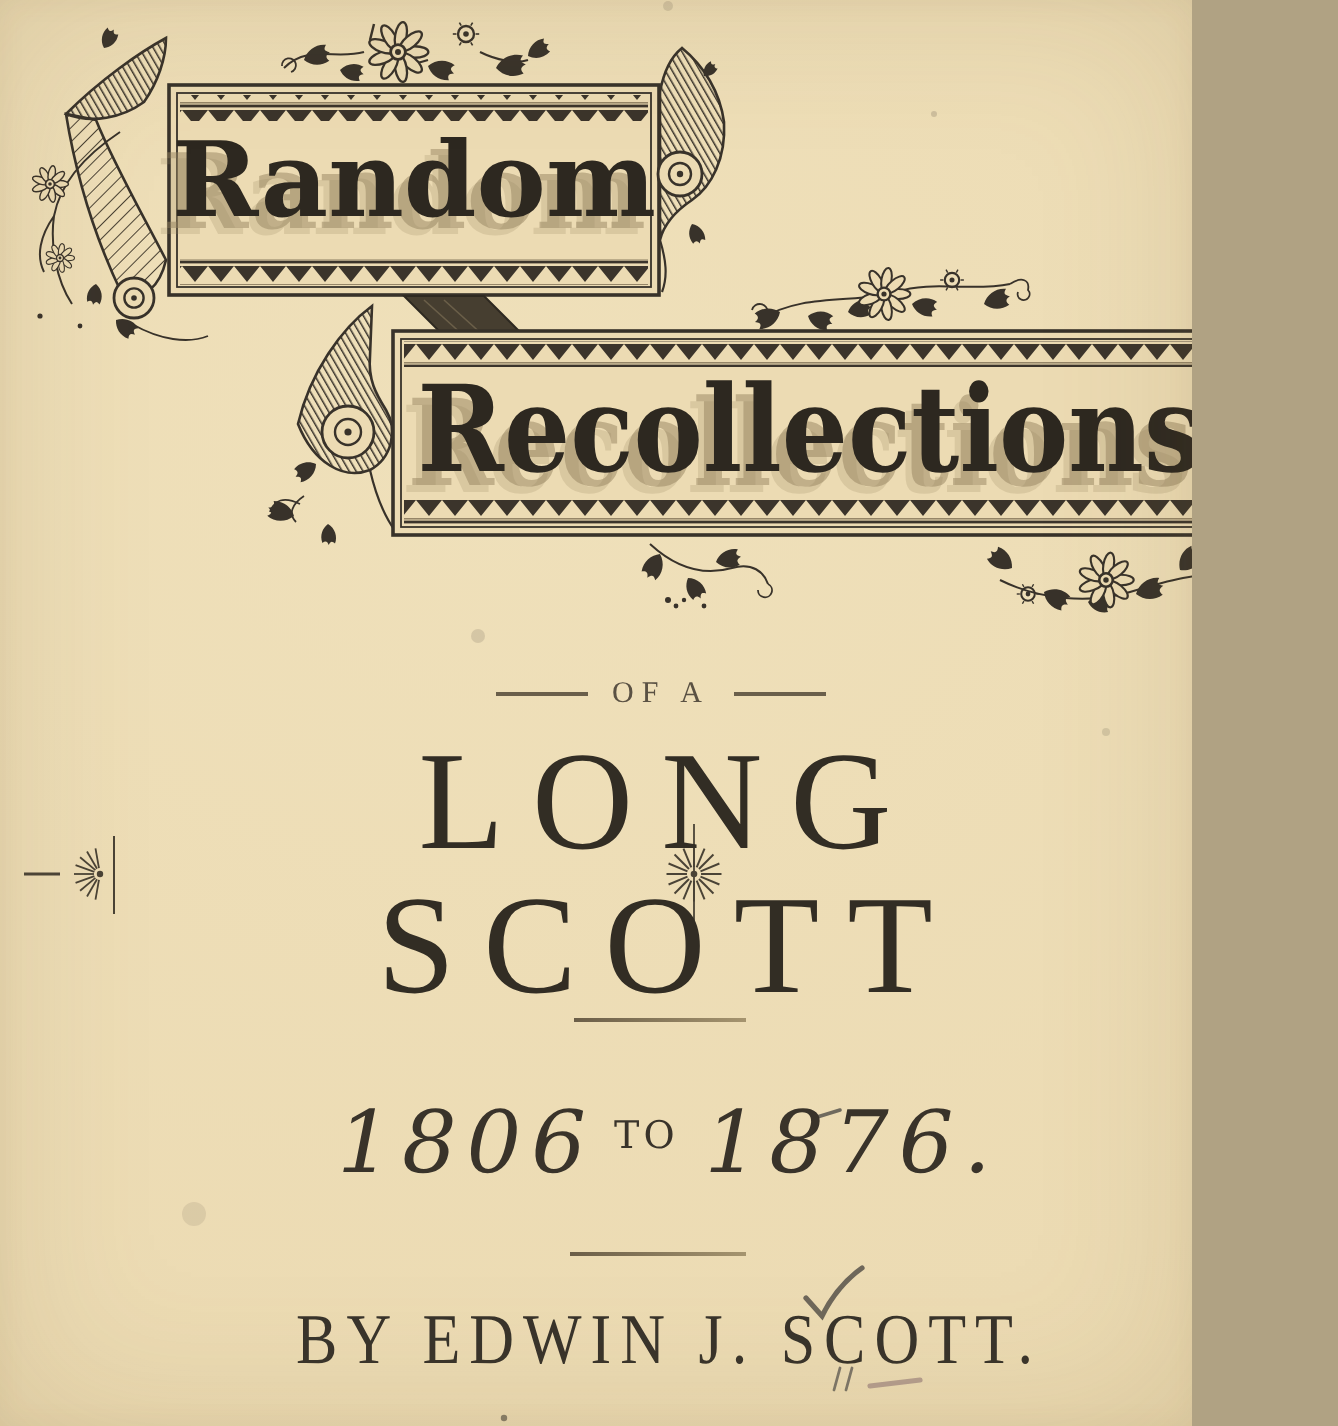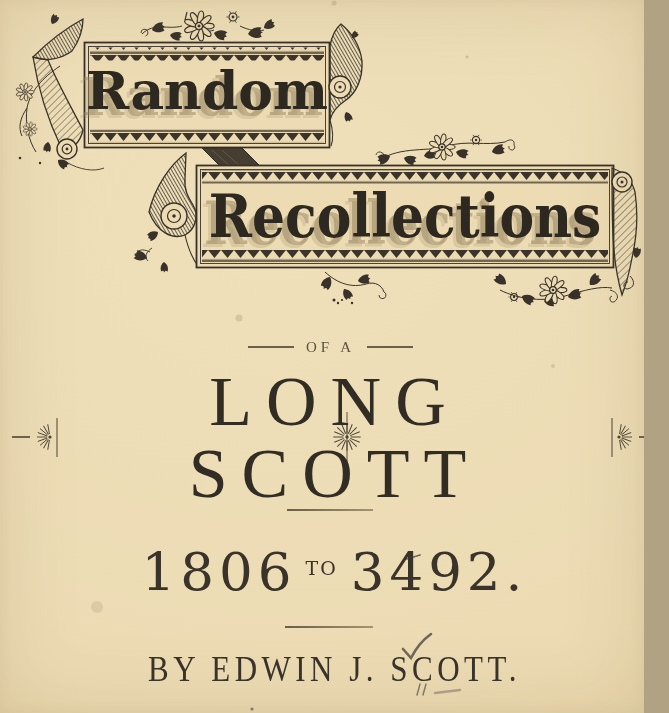--- a/index.html
+++ b/index.html
@@ -1,20 +1,19 @@
 <!DOCTYPE html>
 <html><head>
 <meta charset="utf-8">
 <style>
   html,body{margin:0;padding:0;background:#b0a283;}
   .page{
     position:relative;width:596px;height:713px;overflow:hidden;
     background:radial-gradient(1100px 850px at 42% 32%, #efe0ba 0%, #ecdbb3 55%, #e6d3a6 100%);
     font-family:"DejaVu Serif", serif;
-    padding-left:48px;
   }
   .page::after{
     content:'';position:absolute;inset:0;pointer-events:none;
     box-shadow:inset 0 0 80px rgba(124,97,58,0.16), inset 0 0 14px rgba(124,97,58,0.07);
   }
   .engraving{position:absolute;left:0;top:0;}
   .banner-text{
     position:absolute;text-align:center;font-weight:bold;color:#2d2820;
     text-shadow:-5px 6px 0 rgba(150,131,95,0.50), -8px 9px 0 rgba(150,131,95,0.22);
     white-space:nowrap;
@@ -37,21 +36,21 @@
   }
   .longlife-spacer{width:44px;height:1px;}
   .rule{position:absolute;height:2px;background:linear-gradient(to right,#6b5e48,#a5946f);}
   .rule1{left:287px;top:509px;width:86px;}
   .rule2{left:285px;top:626px;width:88px;}
   .date-row{
     position:absolute;left:0;top:549px;width:669px;
     display:flex;justify-content:center;align-items:flex-start;
     color:#39332a;white-space:nowrap;
   }
-  .date-big{font-family:"DejaVu Serif",serif;font-size:53px;letter-spacing:5px;line-height:46px;}
+  .date-big{font-family:"DejaVu Serif",serif;font-size:43px;letter-spacing:5px;line-height:46px;font-style:italic;}
   .date-small{font-family:"DejaVu Serif",serif;font-size:19px;letter-spacing:2px;line-height:19px;margin:10px 13px 0 9px;}
   .byline{
     position:absolute;left:0;top:652px;width:669px;text-align:center;
     font-family:"Liberation Serif", serif;font-size:31px;letter-spacing:4.5px;
     line-height:36px;color:#38332b;transform:scaleY(1.15);transform-origin:center;
     white-space:nowrap;
   }
 </style>
 </head>
 <body>
@@ -293,20 +292,20 @@
     <span>LONG</span>
     <span class="longlife-spacer"></span>
     <span>SCOTT</span>
   </div>
 
   <div class="rule rule1"></div>
 
   <div class="date-row">
     <span class="date-big">1806</span>
     <span class="date-small">TO</span>
-    <span class="date-big">3492.</span>
+    <span class="date-big">1876.</span>
   </div>
 
   <div class="rule rule2"></div>
 
   <div class="byline">BY EDWIN J. SCOTT.</div>
 
 </div>
 
 </body></html>

